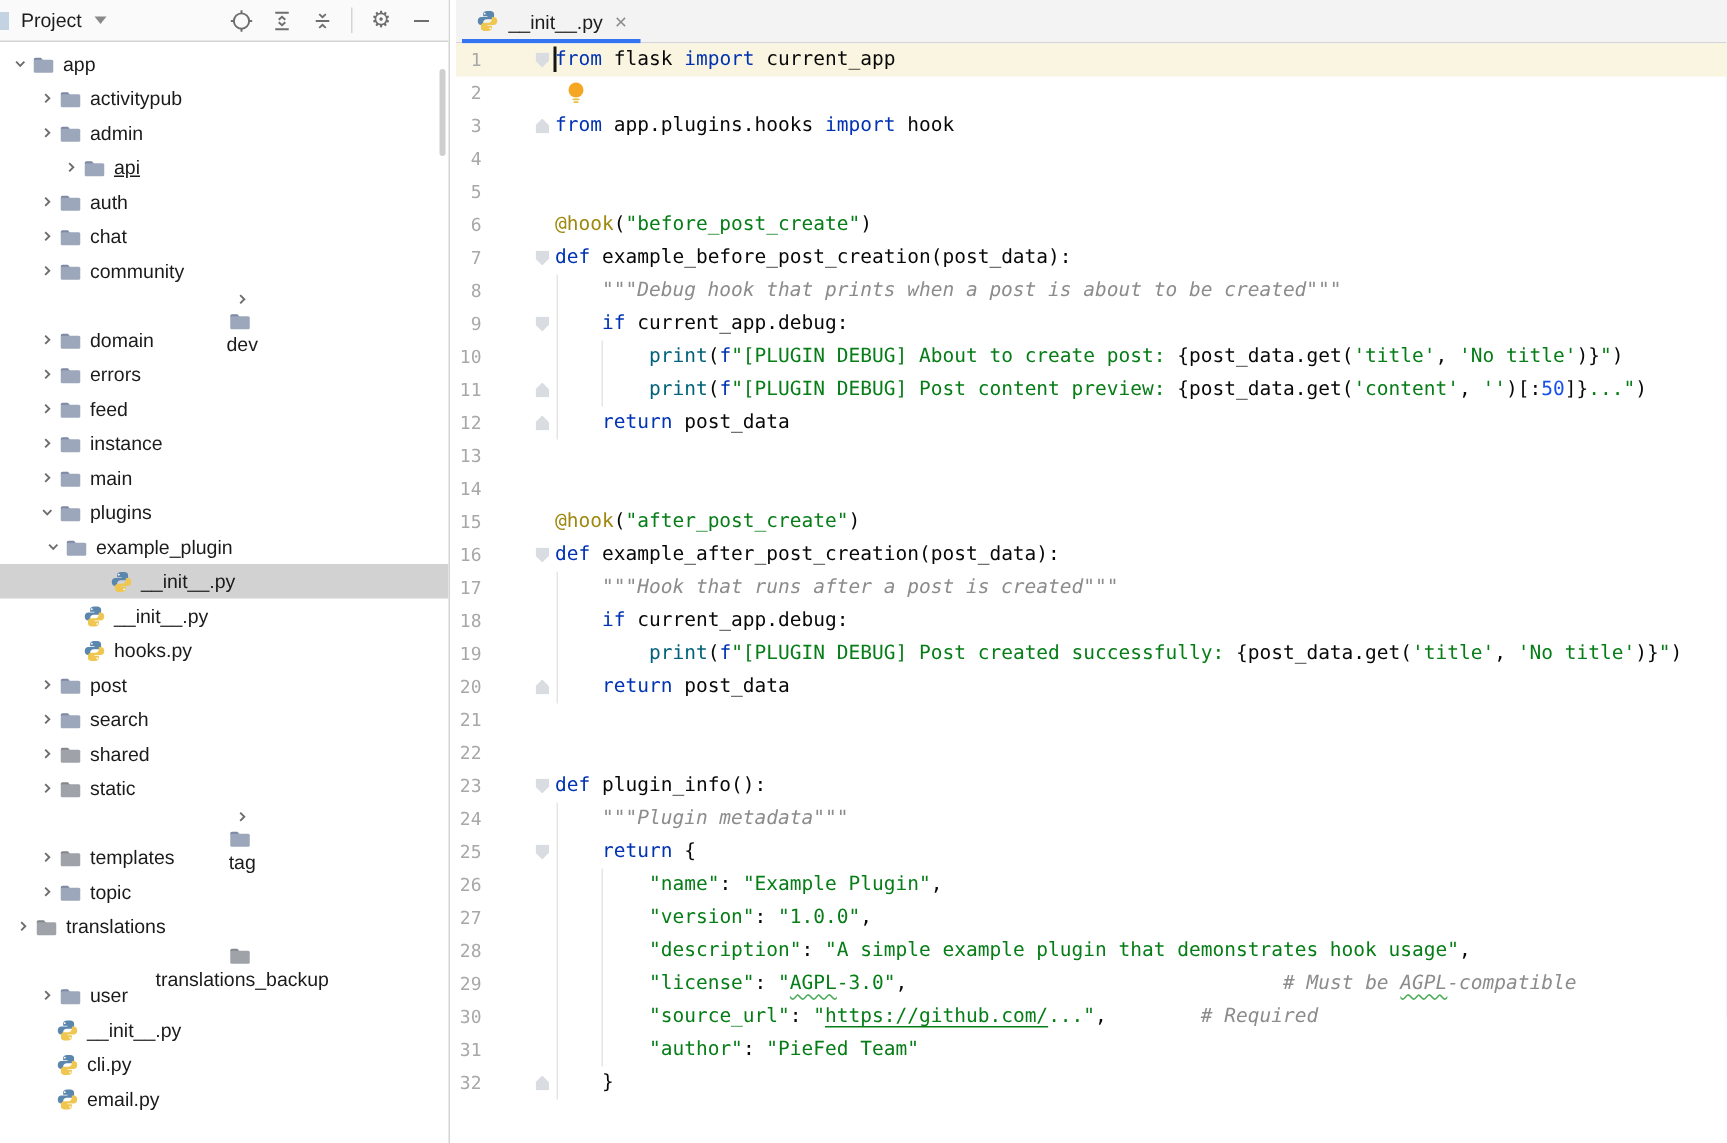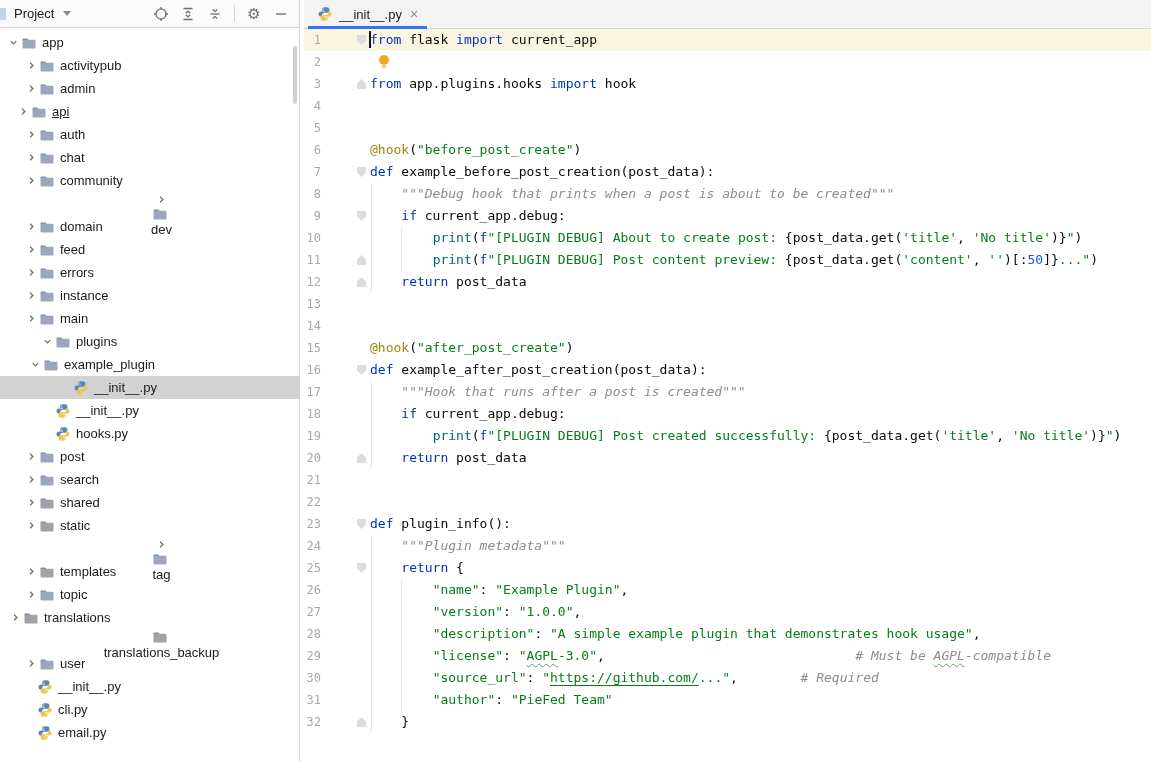--- a/index.html
+++ b/index.html
@@ -135,21 +135,21 @@
             </svg>
           </span>
           <span class="t-ico">
             <svg width="16" height="16" viewBox="0 0 16 16">
               <path fill="#7e89a3" d="M1.5 4.8c0-.8.4-1.3 1.2-1.3h3.6l1.6 2H1.5z"></path>
               <rect x="1.5" y="4.8" width="13" height="8.7" rx="1" fill="#9da7bc"></rect>
             </svg>
           </span>
           <span class="t-label">admin</span>
         </div>
-        <div class="t-row" style="padding-left: 16px; text-decoration: underline;">
+        <div class="t-row" style="padding-left: 40px; text-decoration: underline;">
           <span class="t-ch">
             <svg width="11" height="11" viewBox="0 0 12 12" fill="none" stroke="#6e6e6e" stroke-width="1.4">
               <path d="M4.5 3 7.5 6l-3 3"></path>
             </svg>
           </span>
           <span class="t-ico">
             <svg width="16" height="16" viewBox="0 0 16 16">
               <path fill="#7e89a3" d="M1.5 4.8c0-.8.4-1.3 1.2-1.3h3.6l1.6 2H1.5z"></path>
               <rect x="1.5" y="4.8" width="13" height="8.7" rx="1" fill="#9da7bc"></rect>
             </svg>
@@ -231,65 +231,65 @@
             <svg width="11" height="11" viewBox="0 0 12 12" fill="none" stroke="#6e6e6e" stroke-width="1.4">
               <path d="M4.5 3 7.5 6l-3 3"></path>
             </svg>
           </span>
           <span class="t-ico">
             <svg width="16" height="16" viewBox="0 0 16 16">
               <path fill="#7e89a3" d="M1.5 4.8c0-.8.4-1.3 1.2-1.3h3.6l1.6 2H1.5z"></path>
               <rect x="1.5" y="4.8" width="13" height="8.7" rx="1" fill="#9da7bc"></rect>
             </svg>
           </span>
+          <span class="t-label">errors</span>
+        </div>
+        <div class="t-row" style="padding-left: 24px;">
+          <span class="t-ch">
+            <svg width="11" height="11" viewBox="0 0 12 12" fill="none" stroke="#6e6e6e" stroke-width="1.4">
+              <path d="M4.5 3 7.5 6l-3 3"></path>
+            </svg>
+          </span>
+          <span class="t-ico">
+            <svg width="16" height="16" viewBox="0 0 16 16">
+              <path fill="#7e89a3" d="M1.5 4.8c0-.8.4-1.3 1.2-1.3h3.6l1.6 2H1.5z"></path>
+              <rect x="1.5" y="4.8" width="13" height="8.7" rx="1" fill="#9da7bc"></rect>
+            </svg>
+          </span>
           <span class="t-label">feed</span>
         </div>
         <div class="t-row" style="padding-left: 24px;">
           <span class="t-ch">
             <svg width="11" height="11" viewBox="0 0 12 12" fill="none" stroke="#6e6e6e" stroke-width="1.4">
               <path d="M4.5 3 7.5 6l-3 3"></path>
             </svg>
           </span>
           <span class="t-ico">
             <svg width="16" height="16" viewBox="0 0 16 16">
               <path fill="#7e89a3" d="M1.5 4.8c0-.8.4-1.3 1.2-1.3h3.6l1.6 2H1.5z"></path>
               <rect x="1.5" y="4.8" width="13" height="8.7" rx="1" fill="#9da7bc"></rect>
             </svg>
           </span>
-          <span class="t-label">errors</span>
-        </div>
-        <div class="t-row" style="padding-left: 24px;">
-          <span class="t-ch">
-            <svg width="11" height="11" viewBox="0 0 12 12" fill="none" stroke="#6e6e6e" stroke-width="1.4">
-              <path d="M4.5 3 7.5 6l-3 3"></path>
-            </svg>
-          </span>
-          <span class="t-ico">
-            <svg width="16" height="16" viewBox="0 0 16 16">
-              <path fill="#7e89a3" d="M1.5 4.8c0-.8.4-1.3 1.2-1.3h3.6l1.6 2H1.5z"></path>
-              <rect x="1.5" y="4.8" width="13" height="8.7" rx="1" fill="#9da7bc"></rect>
-            </svg>
-          </span>
           <span class="t-label">instance</span>
         </div>
         <div class="t-row" style="padding-left: 24px;">
           <span class="t-ch">
             <svg width="11" height="11" viewBox="0 0 12 12" fill="none" stroke="#6e6e6e" stroke-width="1.4">
               <path d="M4.5 3 7.5 6l-3 3"></path>
             </svg>
           </span>
           <span class="t-ico">
             <svg width="16" height="16" viewBox="0 0 16 16">
               <path fill="#7e89a3" d="M1.5 4.8c0-.8.4-1.3 1.2-1.3h3.6l1.6 2H1.5z"></path>
               <rect x="1.5" y="4.8" width="13" height="8.7" rx="1" fill="#9da7bc"></rect>
             </svg>
           </span>
           <span class="t-label">main</span>
         </div>
-        <div class="t-row" style="padding-left: 40px;">
+        <div class="t-row" style="padding-left: 24px;">
           <span class="t-ch">
             <svg width="11" height="11" viewBox="0 0 12 12" fill="none" stroke="#6e6e6e" stroke-width="1.4">
               <path d="M3 4.5 6 7.5l3-3"></path>
             </svg>
           </span>
           <span class="t-ico">
             <svg width="16" height="16" viewBox="0 0 16 16">
               <path fill="#7e89a3" d="M1.5 4.8c0-.8.4-1.3 1.2-1.3h3.6l1.6 2H1.5z"></path>
               <rect x="1.5" y="4.8" width="13" height="8.7" rx="1" fill="#9da7bc"></rect>
             </svg>

